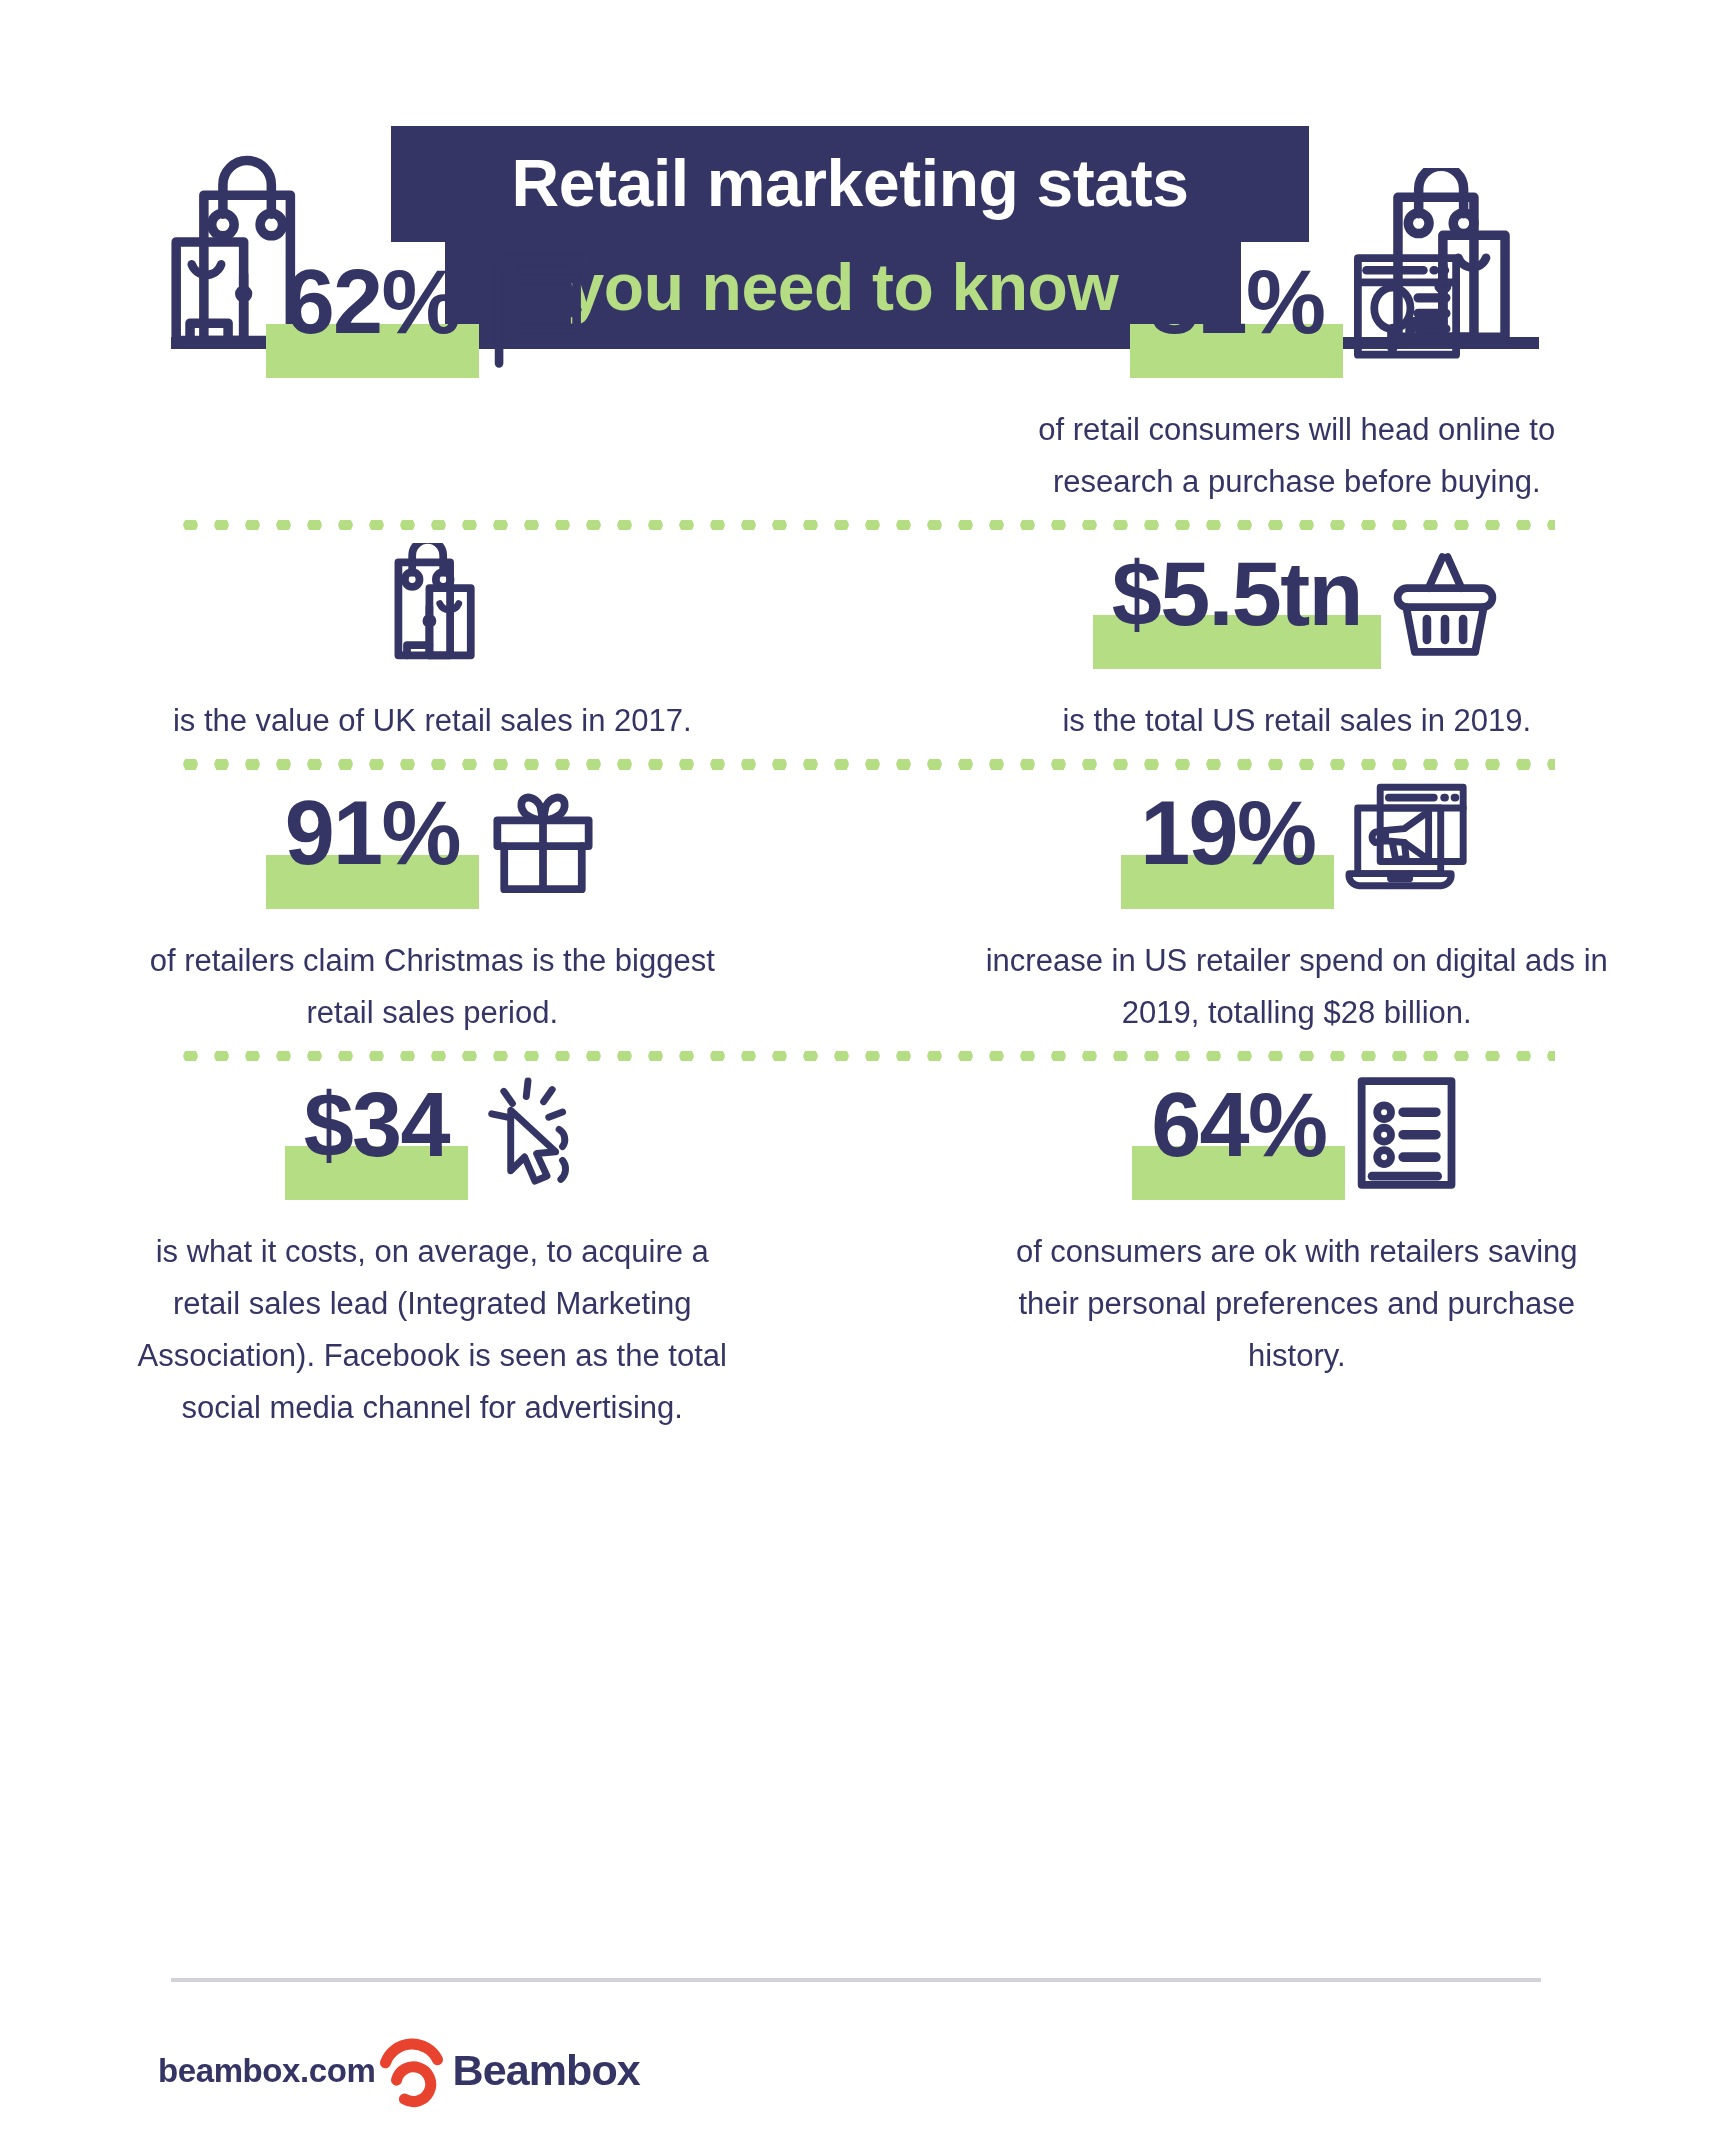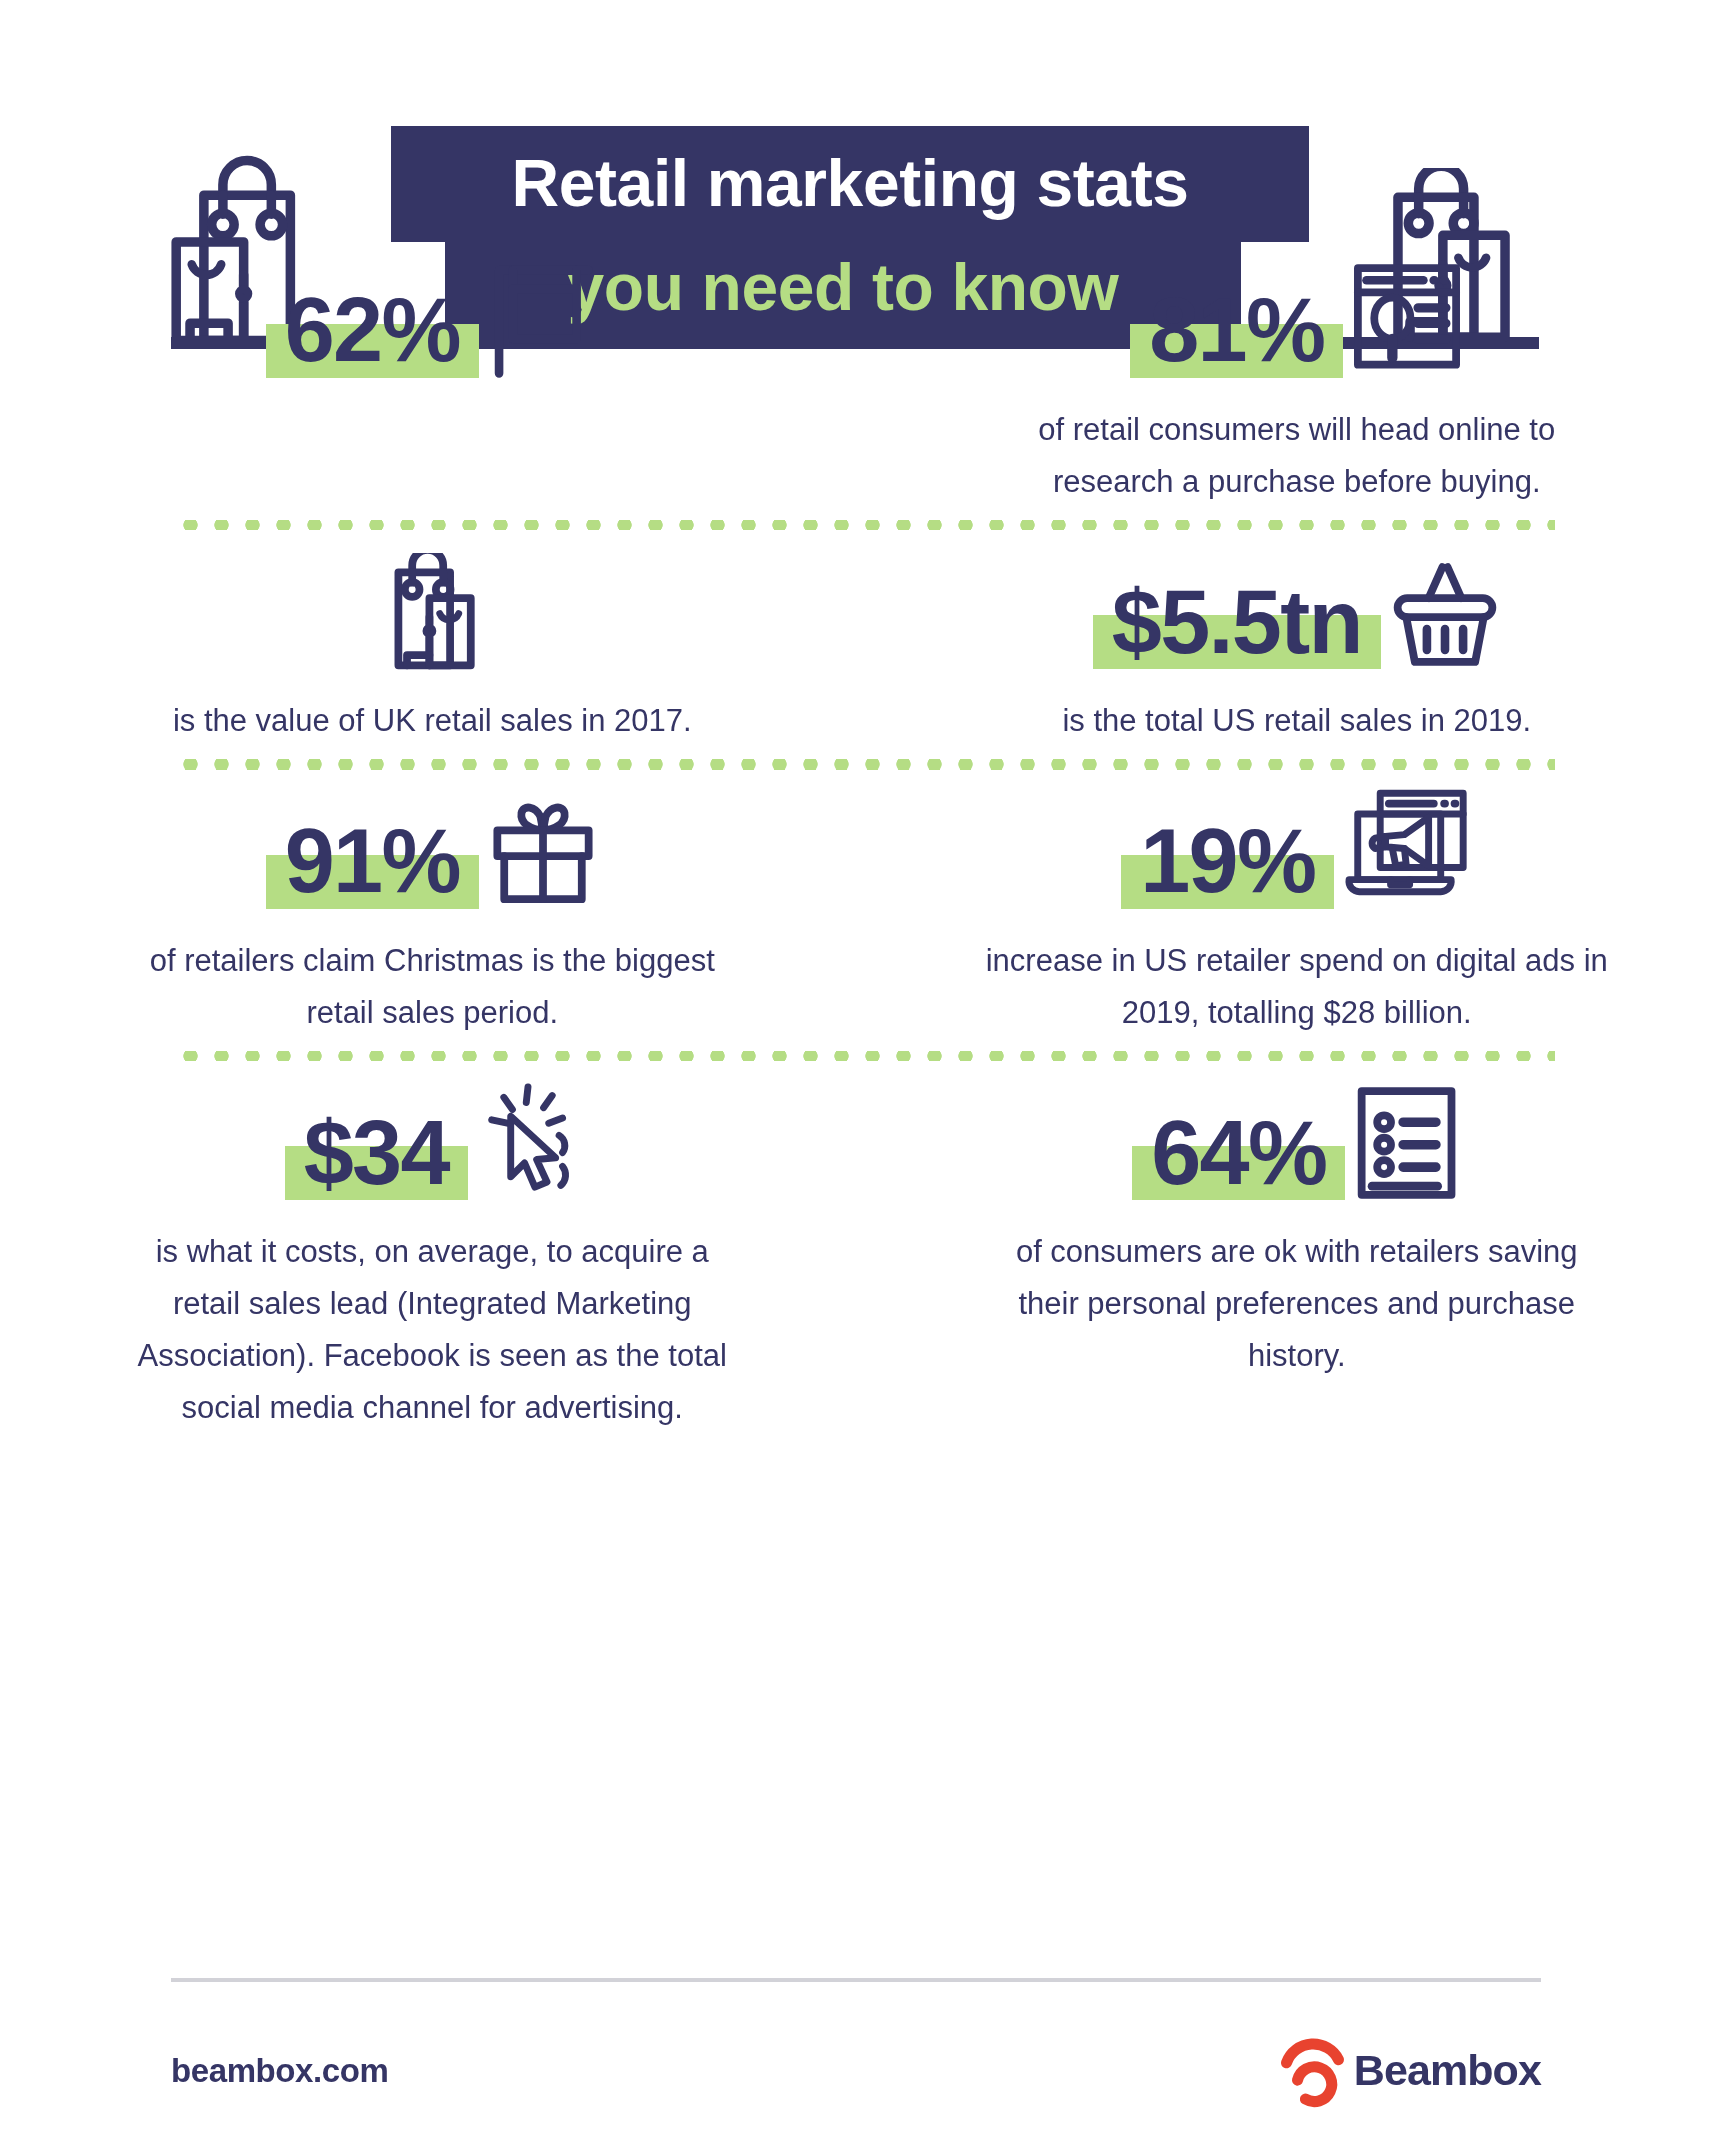--- a/index.html
+++ b/index.html
@@ -109,21 +109,20 @@
     box-sizing: border-box;
     display: flex;
     flex-direction: column;
     align-items: center;
   }
 
   
   .stat-head {
     position: relative;
     display: flex;
-    align-items: flex-end;
     justify-content: center;
     gap: 8px;
     height: 130px;
   }
   .numwrap {
     position: relative;
     display: inline-block;
     padding: 0 19px;
   }
   .hl {
@@ -181,27 +180,26 @@
   .footer-rule {
     position: absolute;
     left: 171px;
     top: 1978px;
     width: 1370px;
     height: 3.5px;
     background: #d2d2d8;
   }
   .footer {
     position: absolute;
-    left: 171px;
+    left: 158px;
     top: 2023px;
     width: 1370px;
     height: 95px;
     display: flex;
     align-items: center;
-    justify-content: space-between;
   }
   .footer-url {
     font-size: 33px;
     font-weight: bold;
     color: #353565;
     letter-spacing: -0.4px;
   }
   .brand {
     display: flex;
     align-items: center;

